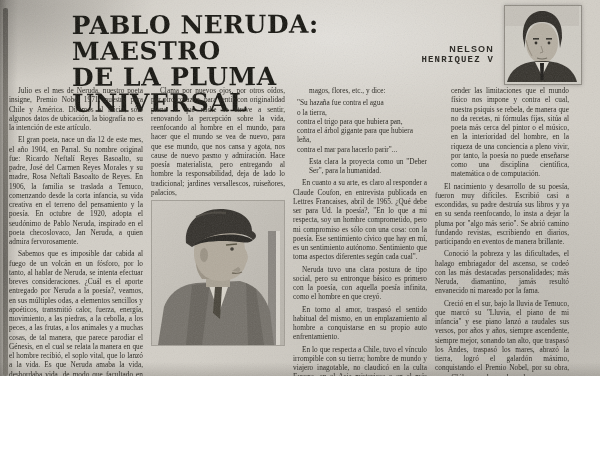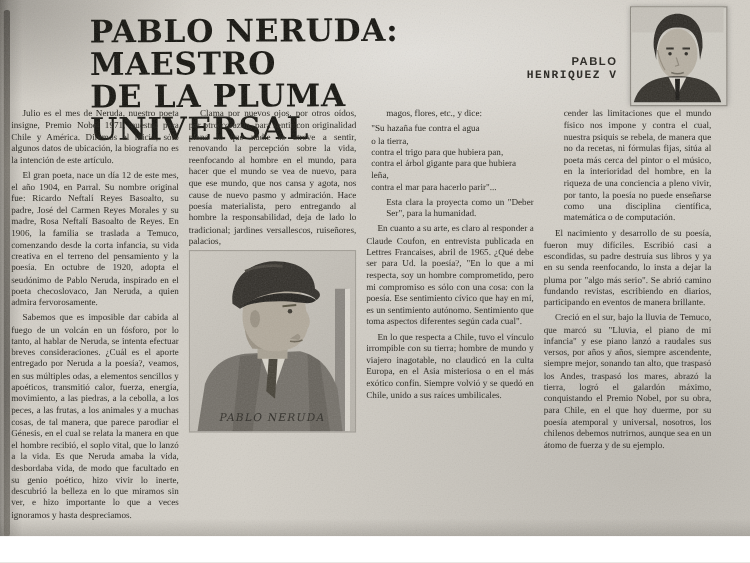--- a/index.html
+++ b/index.html
@@ -1,16 +1,16 @@
 <!DOCTYPE html>
 <html><head>
 <meta charset="utf-8">
 <style>
   html,body{margin:0;padding:0;}
-  .stage{width:600px;height:429px;position:relative;overflow:hidden;
+  .stage{width:600px;height:376px;position:relative;overflow:hidden;
     background-color:#d3cfc7;
     background-image:
       radial-gradient(ellipse 420px 150px at 55% 10%, rgba(255,255,255,.38), rgba(0,0,0,0) 60%),
       radial-gradient(ellipse 220px 120px at 0% 0%, rgba(58,55,50,.35), rgba(0,0,0,0) 70%),
       radial-gradient(ellipse 520px 320px at 88% 88%, rgba(73,70,64,.16), rgba(0,0,0,0) 65%),
       linear-gradient(0deg, rgba(73,70,64,.22) 0, rgba(0,0,0,0) 14px),
       linear-gradient(90deg, rgba(60,57,52,.5) 0px, rgba(60,57,52,.18) 7px, rgba(0,0,0,0) 18px);
     font-family:"Liberation Serif", serif; color:#211f1b;}
   .edge-line{position:absolute;left:3px;top:8px;bottom:0;width:5px;
     background:linear-gradient(180deg,#44413c 0%,#6b675f 30%,#504d47 70%,#6b675f 100%);
@@ -44,21 +44,21 @@
 
 <div class="stage">
   <div class="edge-line"></div>
 
   <h1 class="title" style="margin:0;">
     <span style="display:block;">PABLO NERUDA: MAESTRO</span>
     <span style="display:block;">DE LA PLUMA UNIVERSAL</span>
   </h1>
 
   <div class="byline">
-    <span style="display:block;">PABLO</span>
+    <span style="display:block;">NELSON</span>
     <span style="display:block;font-family:Liberation Mono, monospace;">HENRIQUEZ V</span>
   </div>
 
   <div class="author-photo">
     <svg width="74" height="76" viewBox="0 0 74 76">
       <rect x="0" y="0" width="74" height="76" fill="#cfccc4"></rect>
       <rect x="0" y="0" width="74" height="20" fill="#c5c1b9"></rect>
       <path d="M18,32 C17,12 28,5 37,5 C47,5 58,12 57,32 L55,42 C54,22 49,16 37,16 C26,16 20,22 20,42 Z" fill="#2e2b26"></path>
       <ellipse cx="37" cy="37" rx="16" ry="20" fill="#b6afa2"></ellipse>
       <path d="M21,34 Q23,44 27,50" stroke="#958d7f" stroke-width="1" fill="none"></path>
@@ -105,39 +105,41 @@
           <path d="M86,66 Q90,68 87,71 L80,70" fill="#9a9284"></path>
           <circle cx="80" cy="48" r="1.8" fill="#3a372f"></circle>
           <path d="M74,44 L85,43" stroke="#55503f" stroke-width="1.5" fill="none"></path>
           <path d="M80,72 Q86,73 90,71" stroke="#6b6455" stroke-width="1.3" fill="none"></path>
           <ellipse cx="52" cy="54" rx="4" ry="7" fill="#9a9284"></ellipse>
           <path d="M44,62 Q48,74 58,78 L50,78 Q44,70 44,62 Z" fill="#9a9284"></path>
           <path d="M34,42 C32,22 48,8 68,8 C88,8 100,18 100,30 C104,32 106,36 101,39 C94,30 60,28 40,46 Z" fill="#33302b"></path>
           <path d="M40,46 C52,32 88,30 101,39 C96,44 88,40 72,40 C56,40 46,42 40,46 Z" fill="#262420"></path>
           <path d="M44,16 Q58,10 74,12" stroke="#4a463f" stroke-width="2" fill="none"></path>
         </svg>
-        <figcaption class="neruda-cap">PABLO NERUDA</figcaption>
       </figure>
     </div>
 
     <div class="col">
       <p class="cont">magos, flores, etc., y dice:</p>
       <p class="verse">"Su hazaña fue contra el agua
 o la tierra,
 contra el trigo para que hubiera pan,
 contra el árbol gigante para que hubiera leña,
 contra el mar para hacerlo parir"...</p>
       <p class="cont">Esta clara la proyecta como un "Deber Ser", para la humanidad.</p>
       <p>En cuanto a su arte, es claro al responder a Claude Coufon, en entrevista publicada en Lettres Francaises, abril de 1965. ¿Qué debe ser para Ud. la poesía?, "En lo que a mi respecta, soy un hombre comprometido, pero mi compromiso es sólo con una cosa: con la poesía. Ese sentimiento cívico que hay en mí, es un sentimiento autónomo. Sentimiento que toma aspectos diferentes según cada cual".</p>
+      <p>Neruda tuvo una clara postura de tipo social, pero su entronque básico es primero con la poesía, con aquella poesía infinita, como el hombre en que creyó.</p>
+      <p>En torno al amor, traspasó el sentido habitual del mismo, en un emplazamiento al hombre a conquistarse en su propio auto enfrentamiento.</p>
       <p>En lo que respecta a Chile, tuvo el vínculo irrompible con su tierra; hombre de mundo y viajero inagotable, no claudicó en la culta Europa, en el Asia misteriosa o en el más exótico confín. Siempre volvió y se quedó en Chile, unido a sus raíces umbilicales.</p>
     </div>
 
     <div class="col">
       <p class="cont">cender las limitaciones que el mundo físico nos impone y contra el cual, nuestra psiquis se rebela, de manera que no da recetas, ni fórmulas fijas, sitúa al poeta más cerca del pintor o el músico, en la interioridad del hombre, en la riqueza de una conciencia a pleno vivir, por tanto, la poesía no puede enseñarse como una disciplina científica, matemática o de computación.</p>
       <p>El nacimiento y desarrollo de su poesía, fueron muy difíciles. Escribió casi a escondidas, su padre destruía sus libros y ya en su senda reenfocando, lo insta a dejar la pluma por "algo más serio". Se abrió camino fundando revistas, escribiendo en diarios, participando en eventos de manera brillante.</p>
+      <p>Conoció la pobreza y las dificultades, el halago embriagador del ascenso, se codeó con las más destacadas personalidades; más Neruda, diamantino, jamás resultó envanecido ni mareado por la fama.</p>
       <p>Creció en el sur, bajo la lluvia de Temuco, que marcó su "Lluvia, el piano de mi infancia" y ese piano lanzó a raudales sus versos, por años y años, siempre ascendente, siempre mejor, sonando tan alto, que traspasó los Andes, traspasó los mares, abrazó la tierra, logró el galardón máximo, conquistando el Premio Nobel, por su obra, para Chile, en el que hoy duerme, por su poesía atemporal y universal, nosotros, los chilenos debemos nutrirnos, aunque sea en un átomo de fuerza y de su ejemplo.</p>
     </div>
   </div>
 
   <svg class="noise" width="600" height="450">
     <filter id="grain">
         <feTurbulence type="fractalNoise" baseFrequency="0.9" numOctaves="2" stitchTiles="stitch"></feTurbulence>
         <feColorMatrix type="saturate" values="0"></feColorMatrix>
       </filter>
     <rect width="600" height="450" filter="url(#grain)"></rect>

